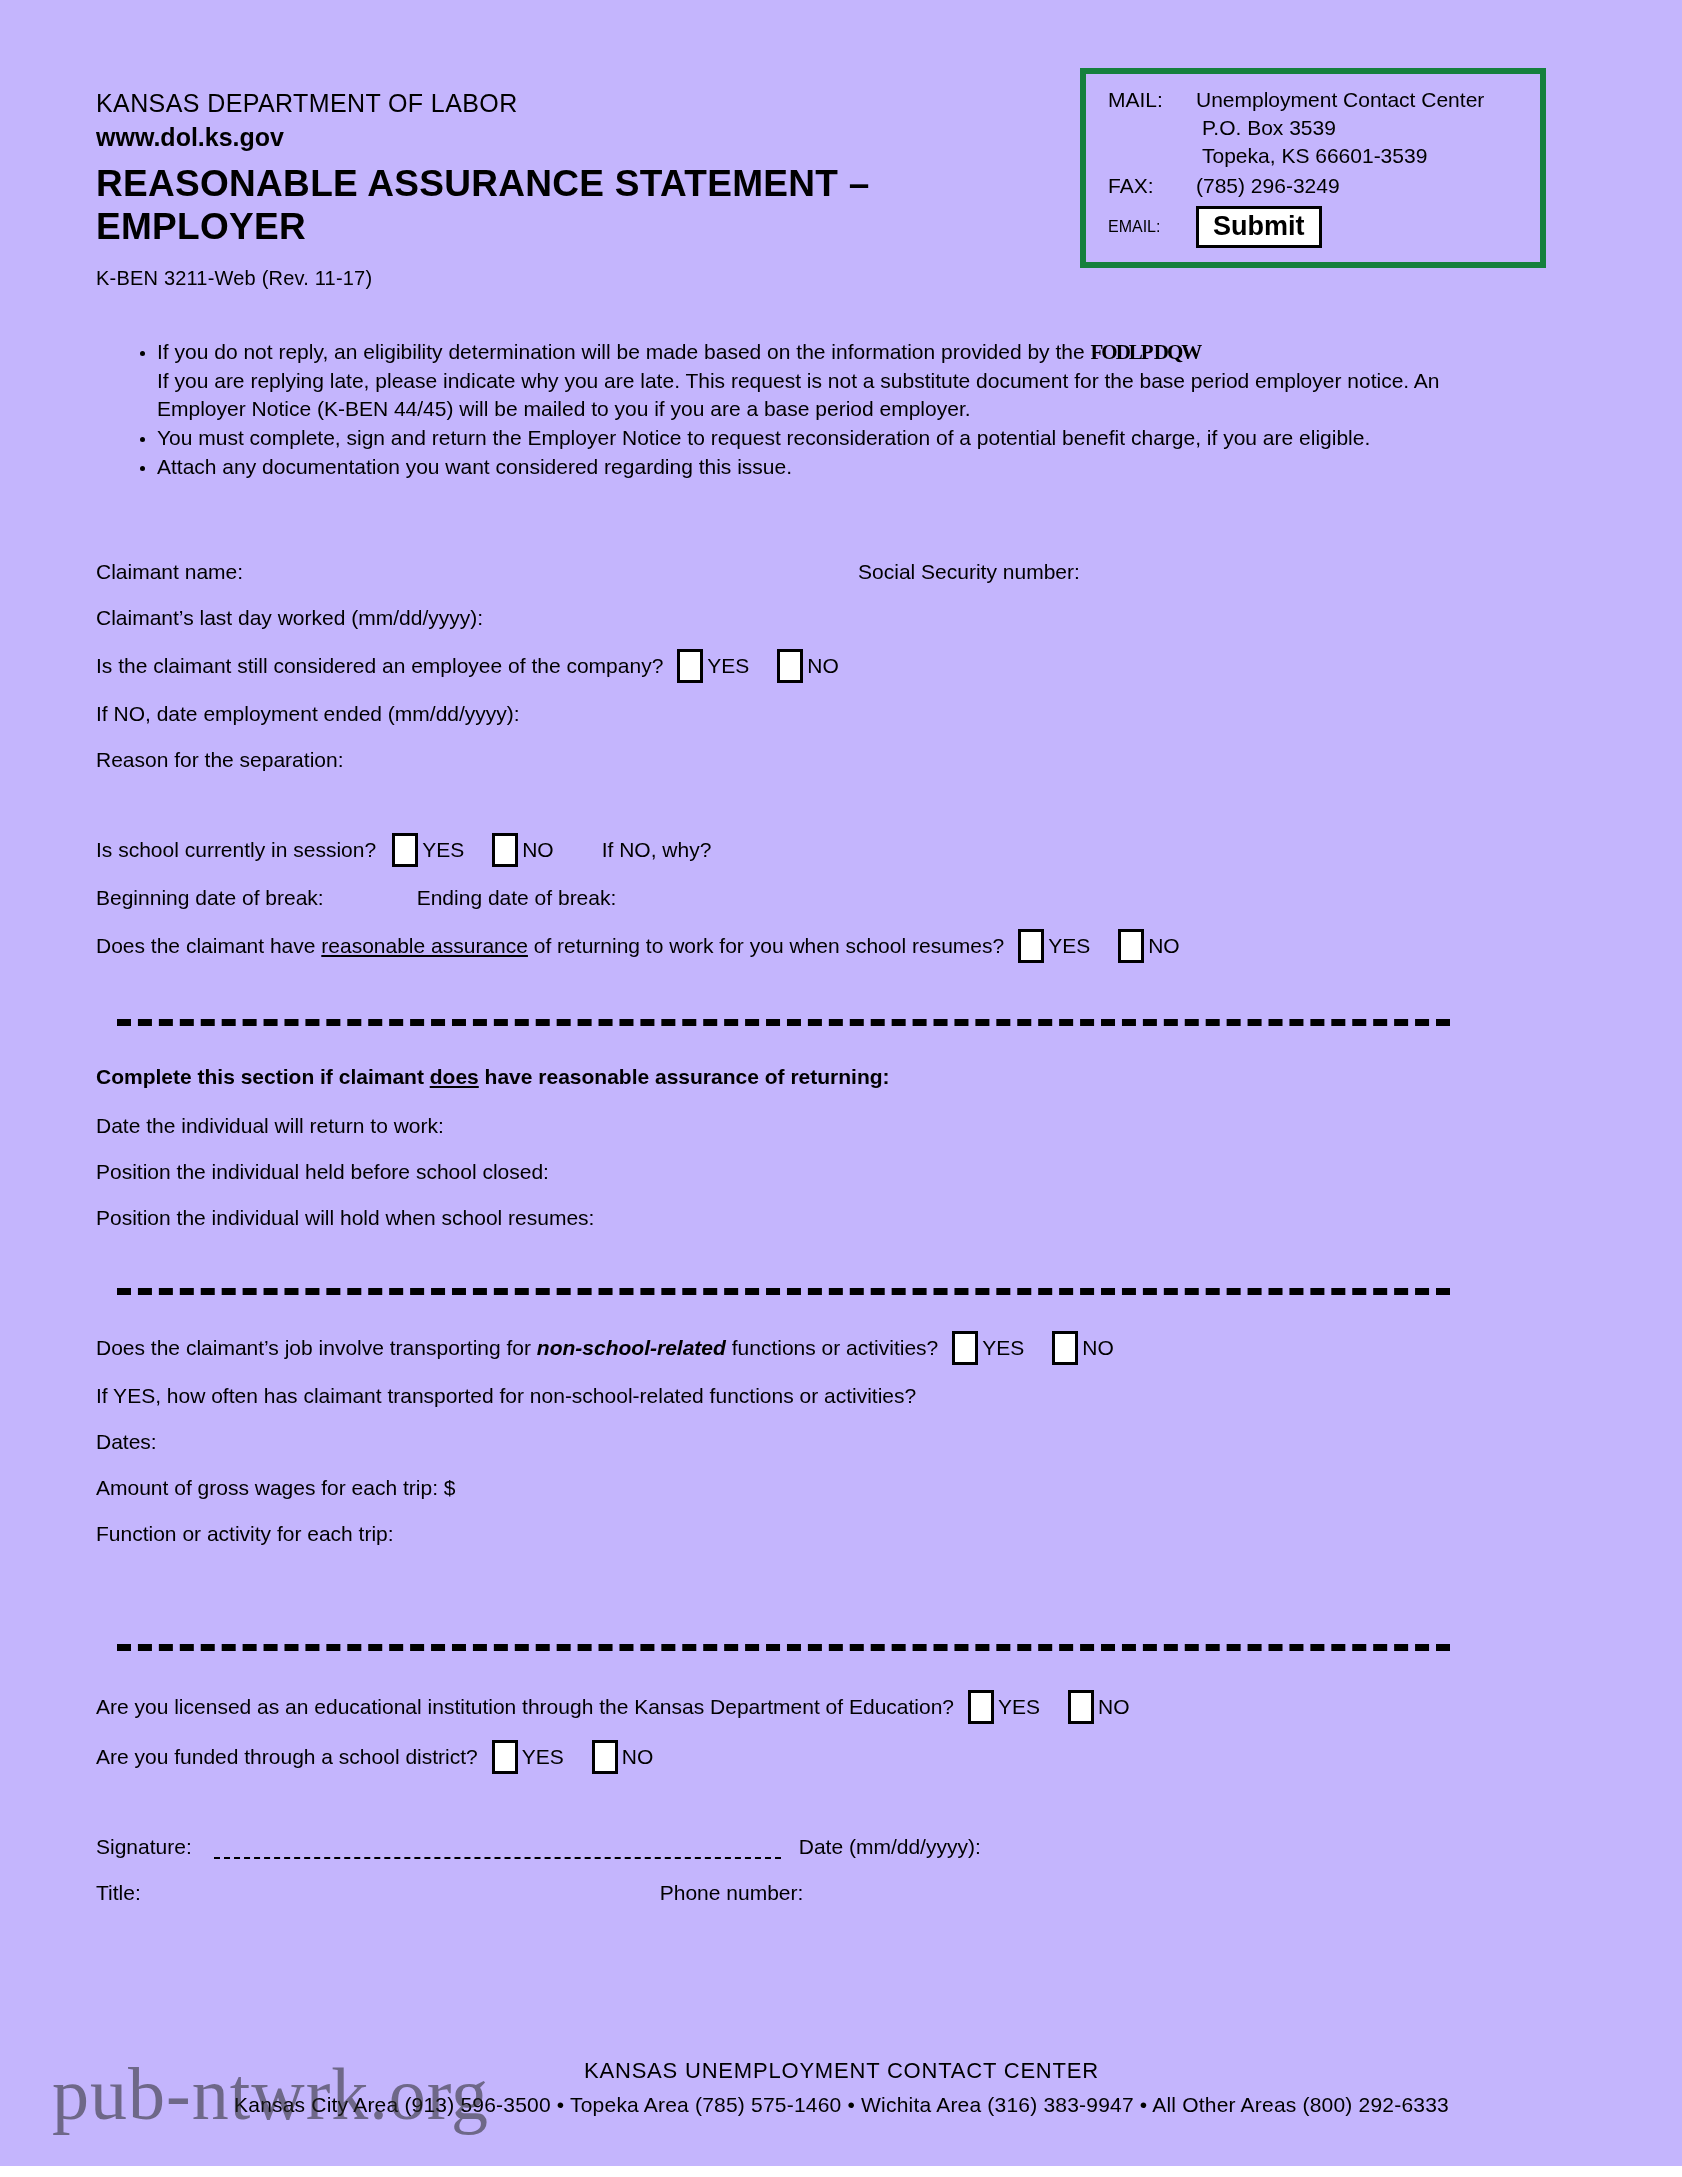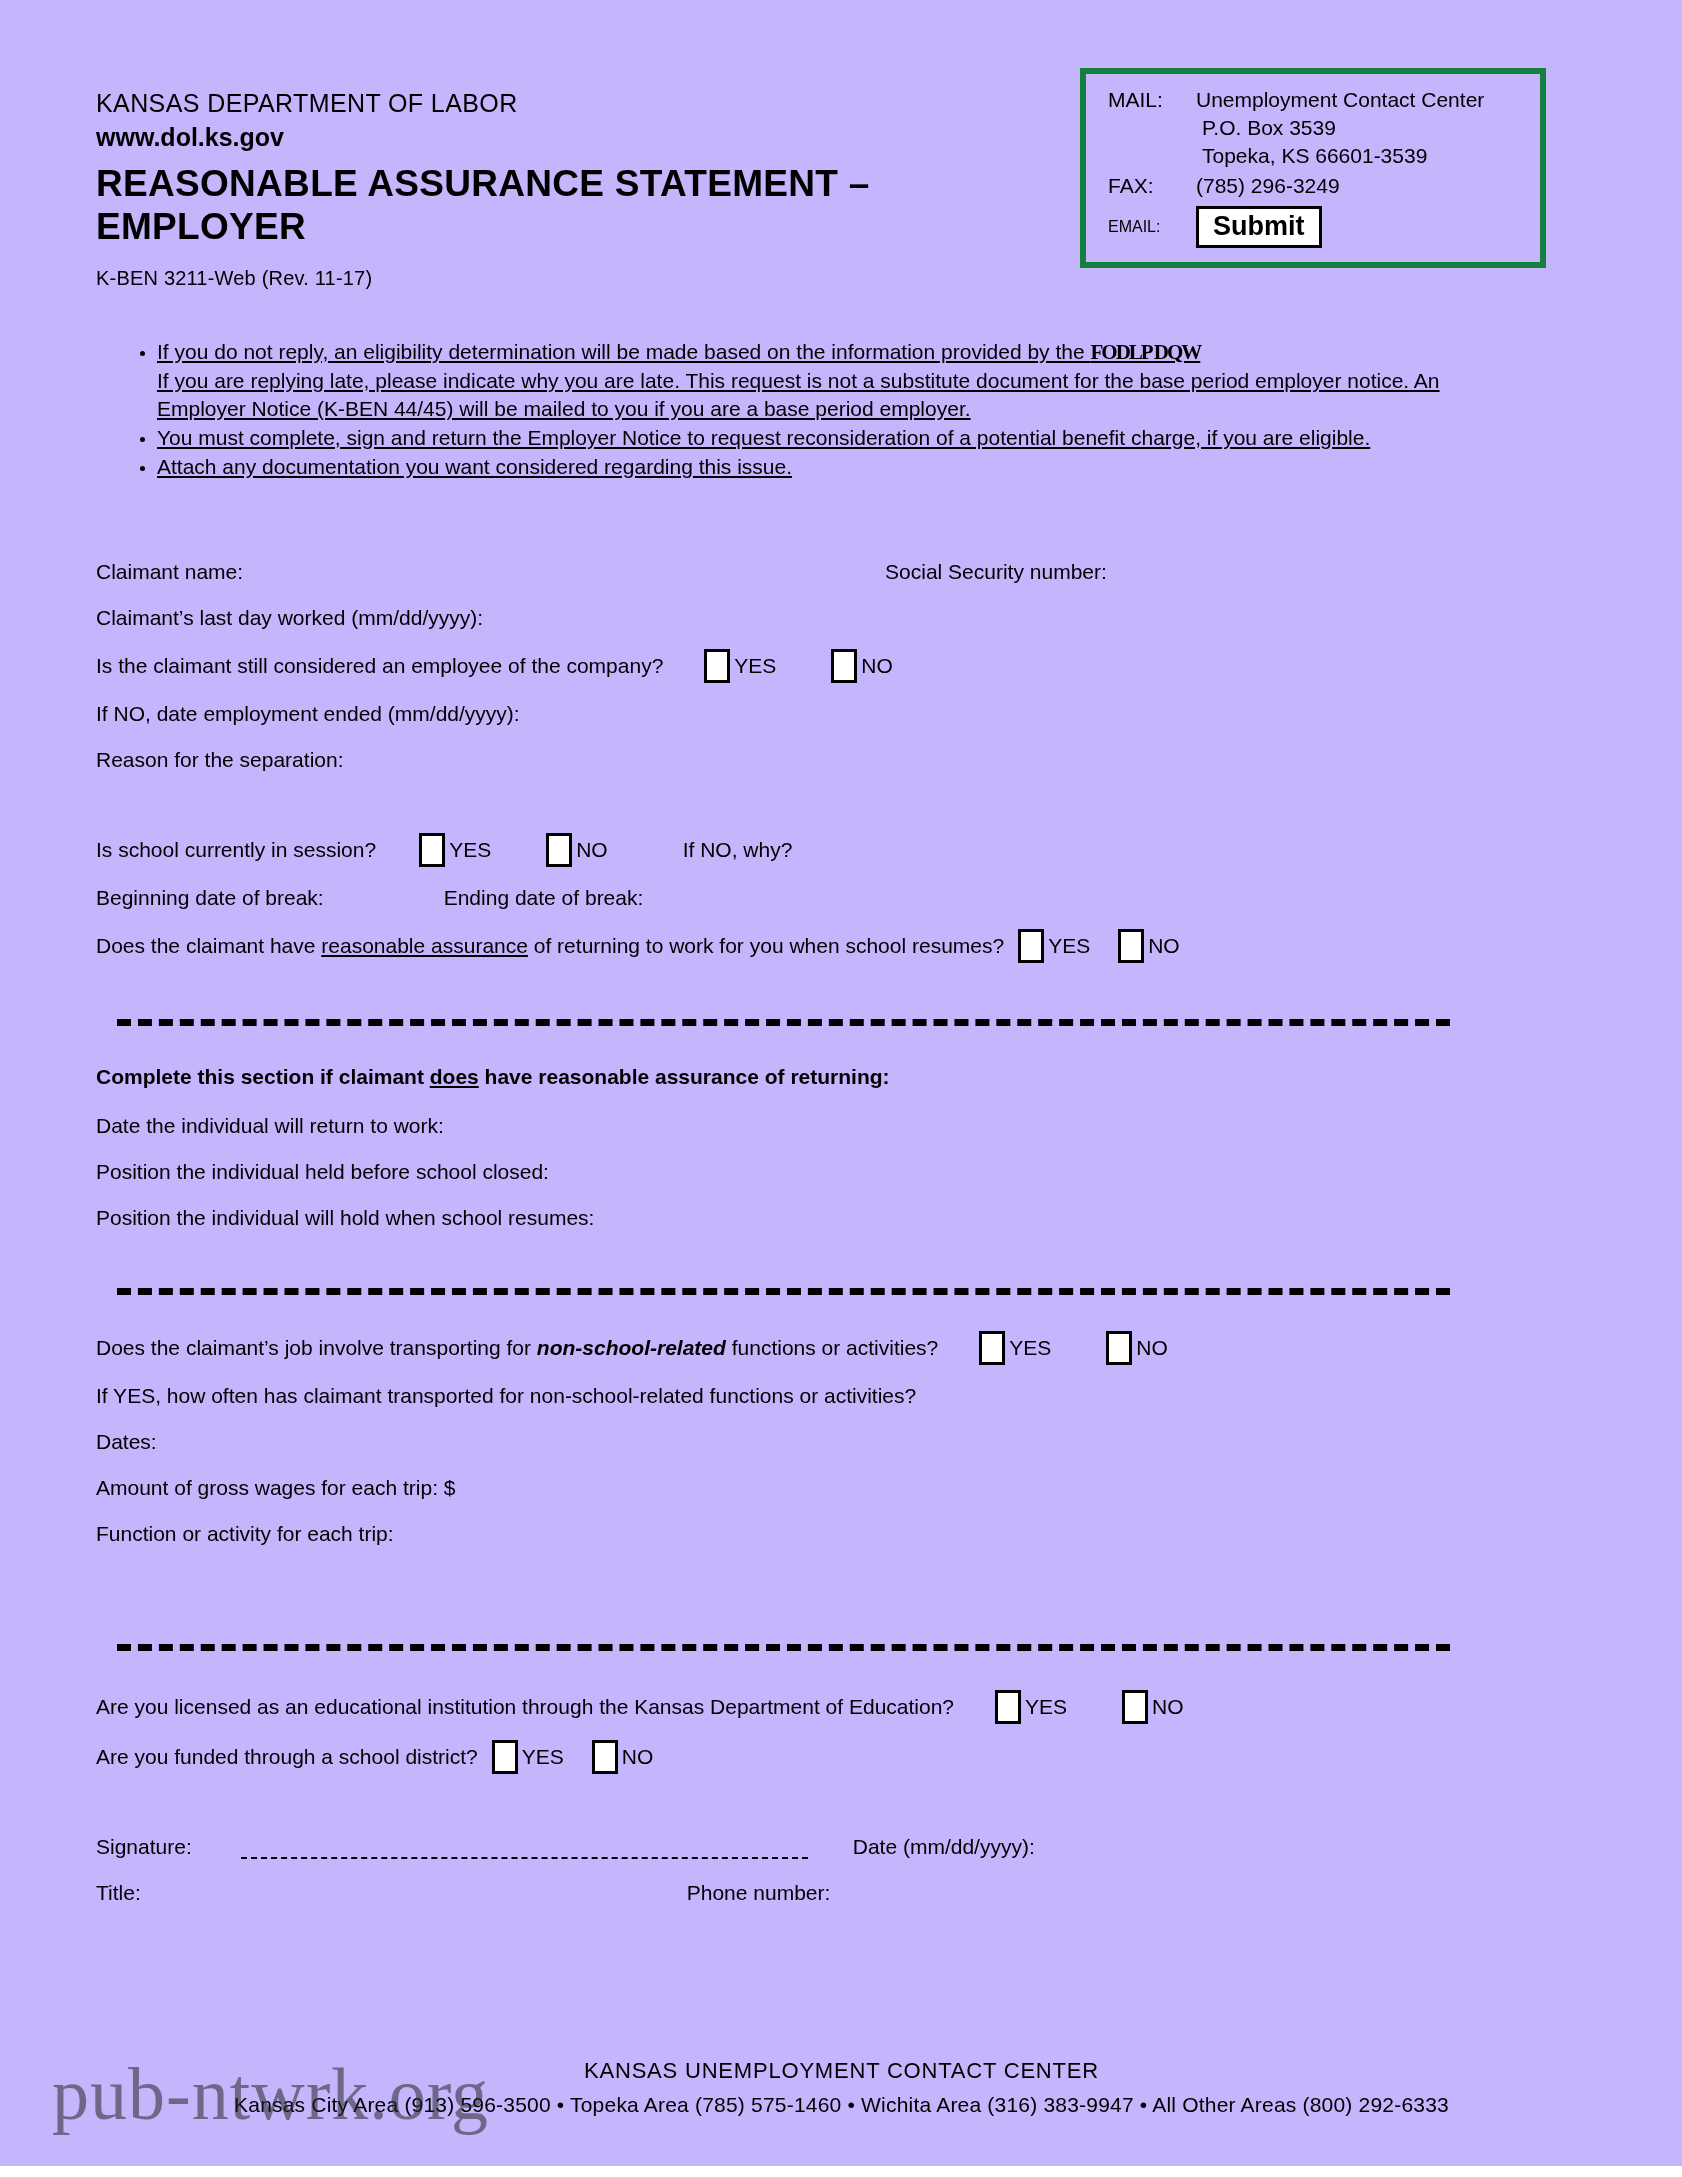--- a/index.html
+++ b/index.html
@@ -103,21 +103,21 @@
     top: 338px;
     width: 1333px;
     font-size: 21px;
     line-height: 1.33;
   }
   .bullets ul {
     margin: 0;
     padding-left: 40px;
     list-style: disc;
   }
-  .bullets li { margin-bottom: 1px; text-decoration: underline; }
+  .bullets li { margin-bottom: 1px; }
   .bullets li::marker { font-size: 17px; }
   .garbled {
     font-family: "Liberation Serif", serif;
     font-weight: bold;
     letter-spacing: -2px;
   }
 
   
   .form-body {
     position: absolute;
@@ -126,21 +126,21 @@
     width: 1453px;
     font-size: 21px;
   }
   .row {
     position: relative;
     display: flex;
     align-items: center;
     min-height: 30px;
     margin-bottom: 20px;
   }
-  .row.tight { margin-bottom: 16px; gap: 27px; }
+  .row.tight { margin-bottom: 16px; }
   .row.gap-lg { margin-bottom: 58px; }
   .label { white-space: pre; }
 
   
   .cbox {
     display: inline-block;
     width: 26px;
     height: 34px;
     border: 3px solid #000;
     background: #fff;

